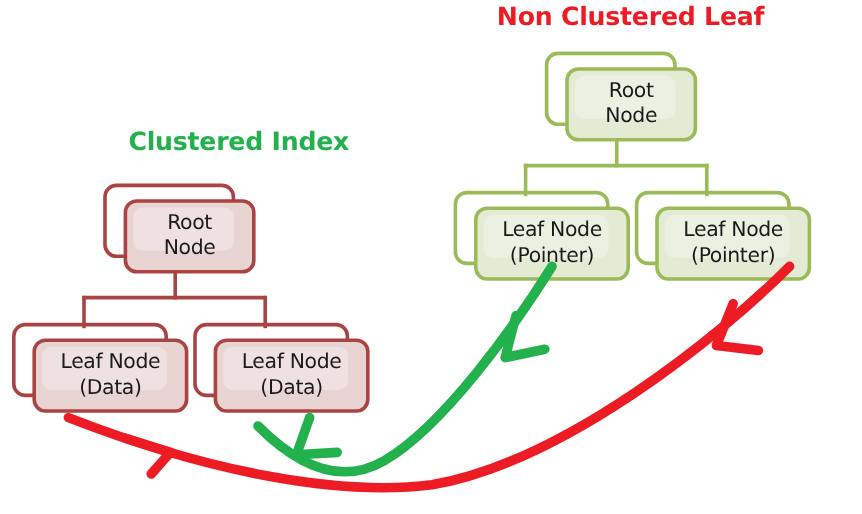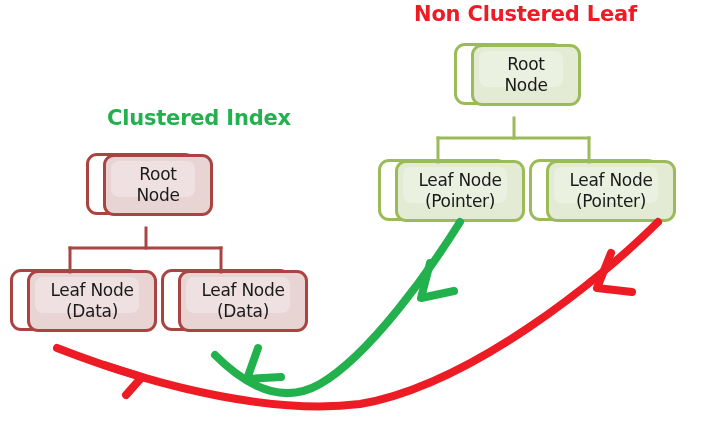--- a/index.html
+++ b/index.html
@@ -48,21 +48,21 @@
     height: 100%;
     box-sizing: border-box;
     background: #ffffff;
     border-radius: 11px;
     border-width: 3px;
     border-style: solid;
   }
   .node .front {
     position: absolute;
     left: 17px;
-    top: 1px;
+    top: 13px;
     width: 100%;
     height: 100%;
     box-sizing: border-box;
     border-radius: 11px;
     border-width: 3px;
     border-style: solid;
     display: flex;
     align-items: center;
     justify-content: center;
   }

